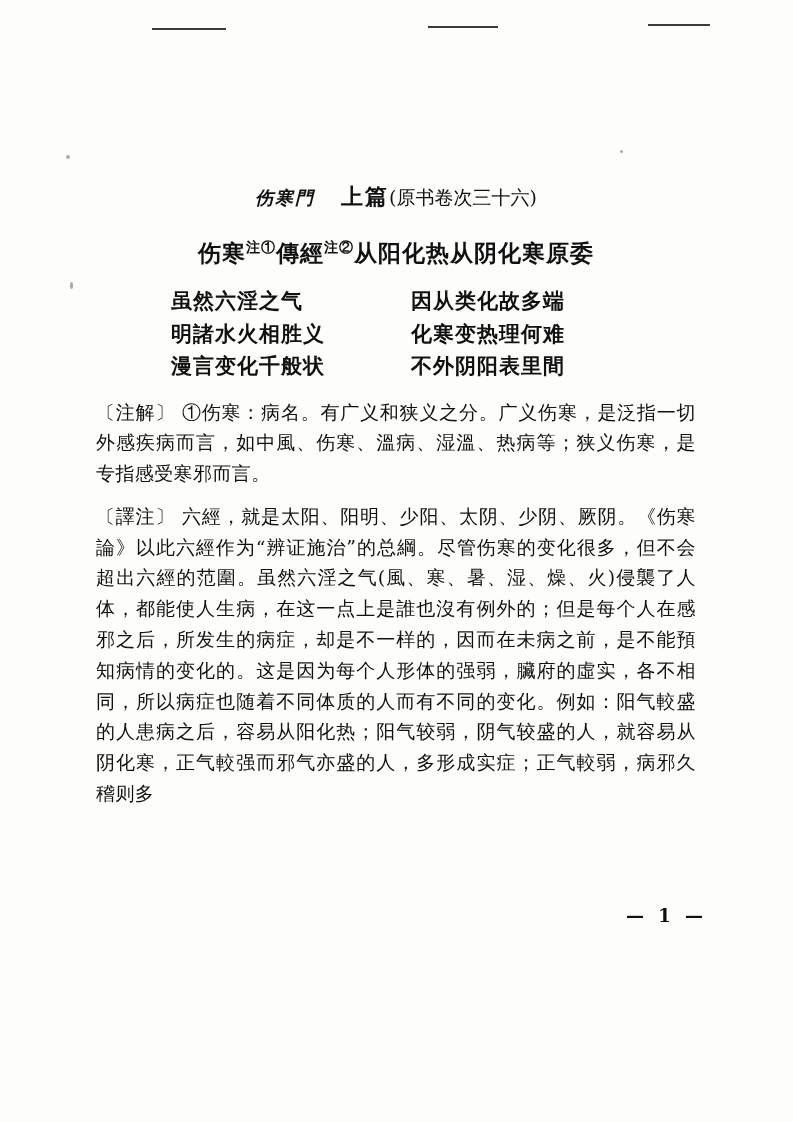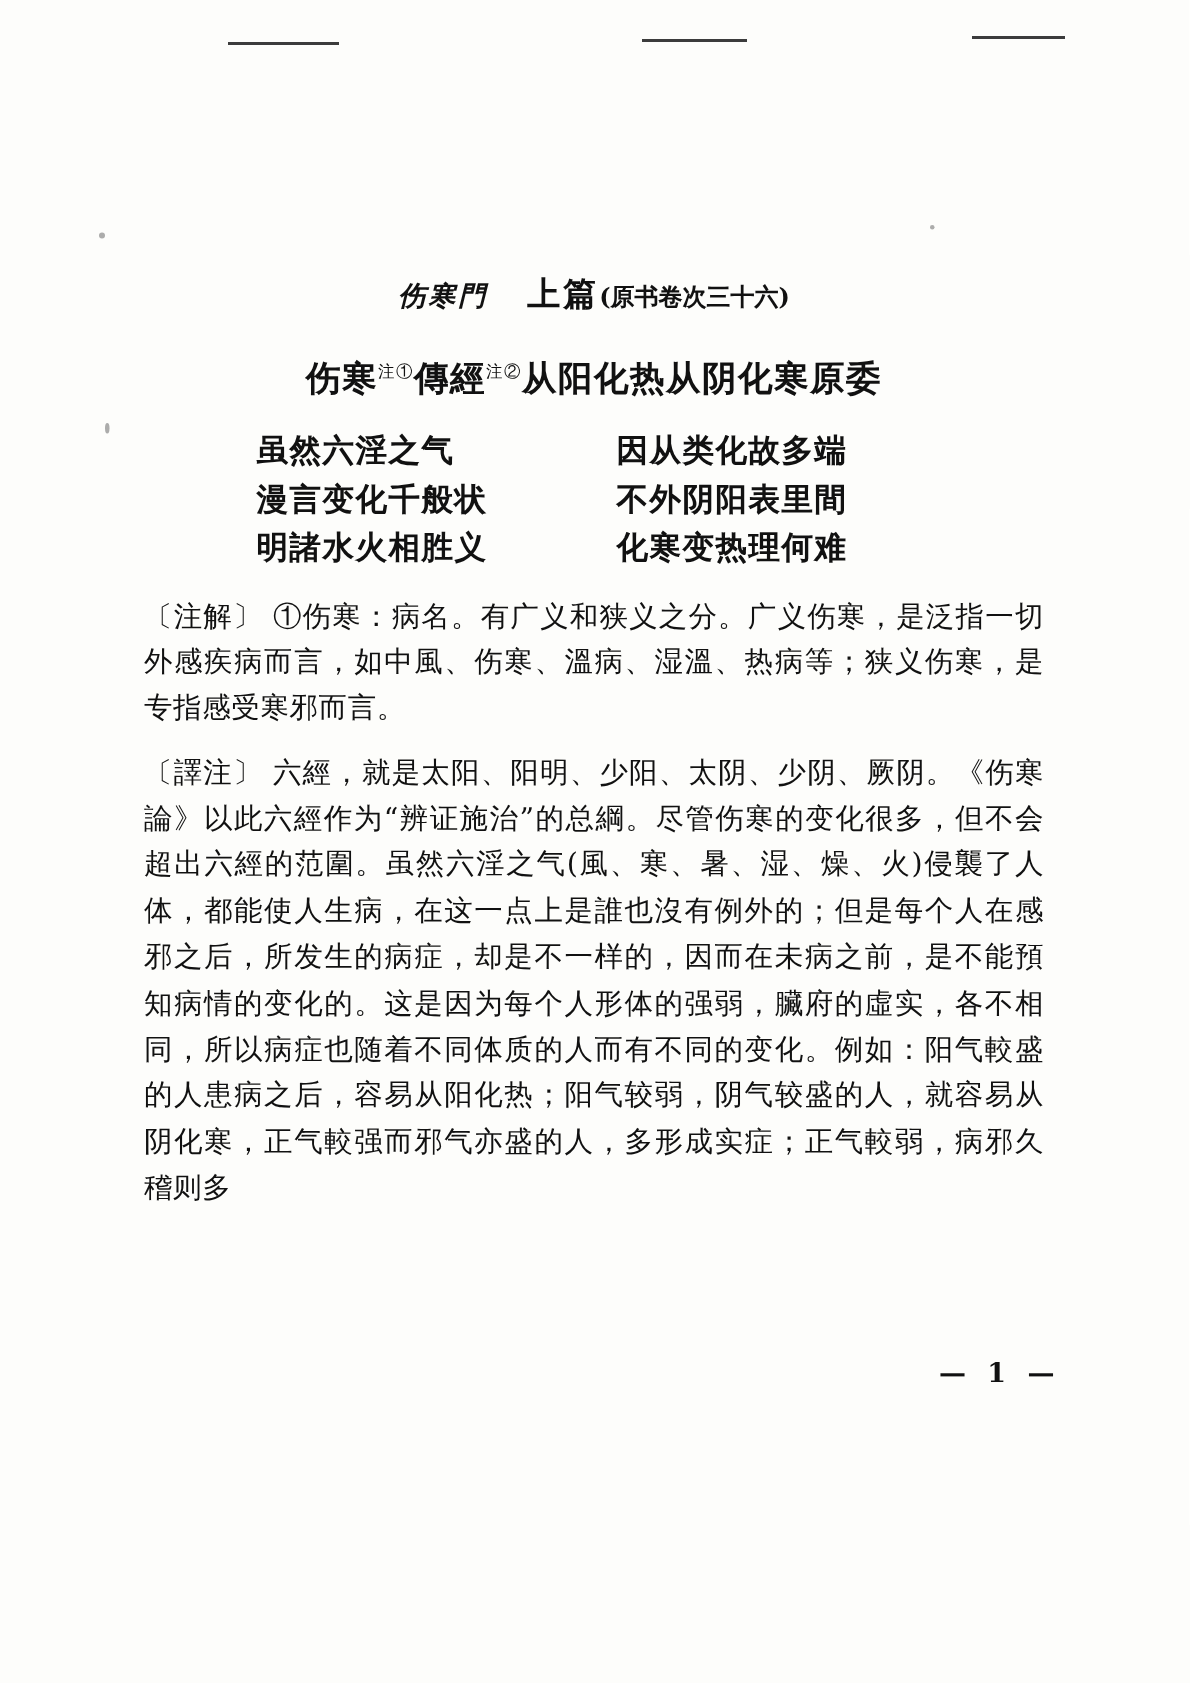--- a/index.html
+++ b/index.html
@@ -46,37 +46,37 @@
     letter-spacing: 2px;
     margin-bottom: 26px;
     white-space: nowrap;
   }
   .title-main { font-size: 18px; font-style: italic; }
   .title-sub {
     font-size: 22px;
     margin-left: 26px;
   }
   .title-note {
-    font-size: 16px;
-    font-weight: bold;
+    font-size: 19px;
+    font-weight: normal;
     letter-spacing: 0;
     vertical-align: baseline;
   }
   .subtitle-line {
     text-align: center;
     font-size: 23px;
     font-weight: bold;
     letter-spacing: 1px;
     margin-bottom: 16px;
     white-space: nowrap;
   }
   .sup {
-    font-size: 11px;
+    font-size: 14px;
     vertical-align: super;
-    font-weight: normal;
+    font-weight: bold;
   }
   .verse {
     margin: 6px 0 14px 0;
   }
   .verse-row {
     display: flex;
     justify-content: center;
     font-size: 21px;
     font-weight: bold;
     letter-spacing: 1px;
@@ -129,26 +129,26 @@
     <div class="subtitle-line">
       <span>伤寒</span><span class="sup">注①</span><span>傳經</span><span class="sup">注②</span><span>从阳化热从阴化寒原委</span>
     </div>
 
     <div class="verse">
       <div class="verse-row">
         <span class="verse-a">虽然六淫之气</span>
         <span class="verse-b">因从类化故多端</span>
       </div>
       <div class="verse-row">
+        <span class="verse-a">明諸水火相胜义</span>
+        <span class="verse-b">化寒变热理何难</span>
+      </div>
+      <div class="verse-row">
         <span class="verse-a">漫言变化千般状</span>
         <span class="verse-b">不外阴阳表里間</span>
-      </div>
-      <div class="verse-row">
-        <span class="verse-a">明諸水火相胜义</span>
-        <span class="verse-b">化寒变热理何难</span>
       </div>
     </div>
 
     <p class="para">〔注解〕 ①伤寒：病名。有广义和狭义之分。广义伤寒，是泛指一切外感疾病而言，如中風、伤寒、溫病、湿溫、热病等；狭义伤寒，是专指感受寒邪而言。</p>
     <p class="para">〔譯注〕 六經，就是太阳、阳明、少阳、太阴、少阴、厥阴。《伤寒論》以此六經作为“辨证施治”的总綱。尽管伤寒的变化很多，但不会超出六經的范圍。虽然六淫之气(風、寒、暑、湿、燥、火)侵襲了人体，都能使人生病，在这一点上是誰也沒有例外的；但是每个人在感邪之后，所发生的病症，却是不一样的，因而在未病之前，是不能預知病情的变化的。这是因为每个人形体的强弱，臟府的虛实，各不相同，所以病症也随着不同体质的人而有不同的变化。例如：阳气較盛的人患病之后，容易从阳化热；阳气较弱，阴气较盛的人，就容易从阴化寒，正气較强而邪气亦盛的人，多形成实症；正气較弱，病邪久稽则多</p>
 
   </div>
 
   <div class="pagenum">— 1 —</div>
 </div>

